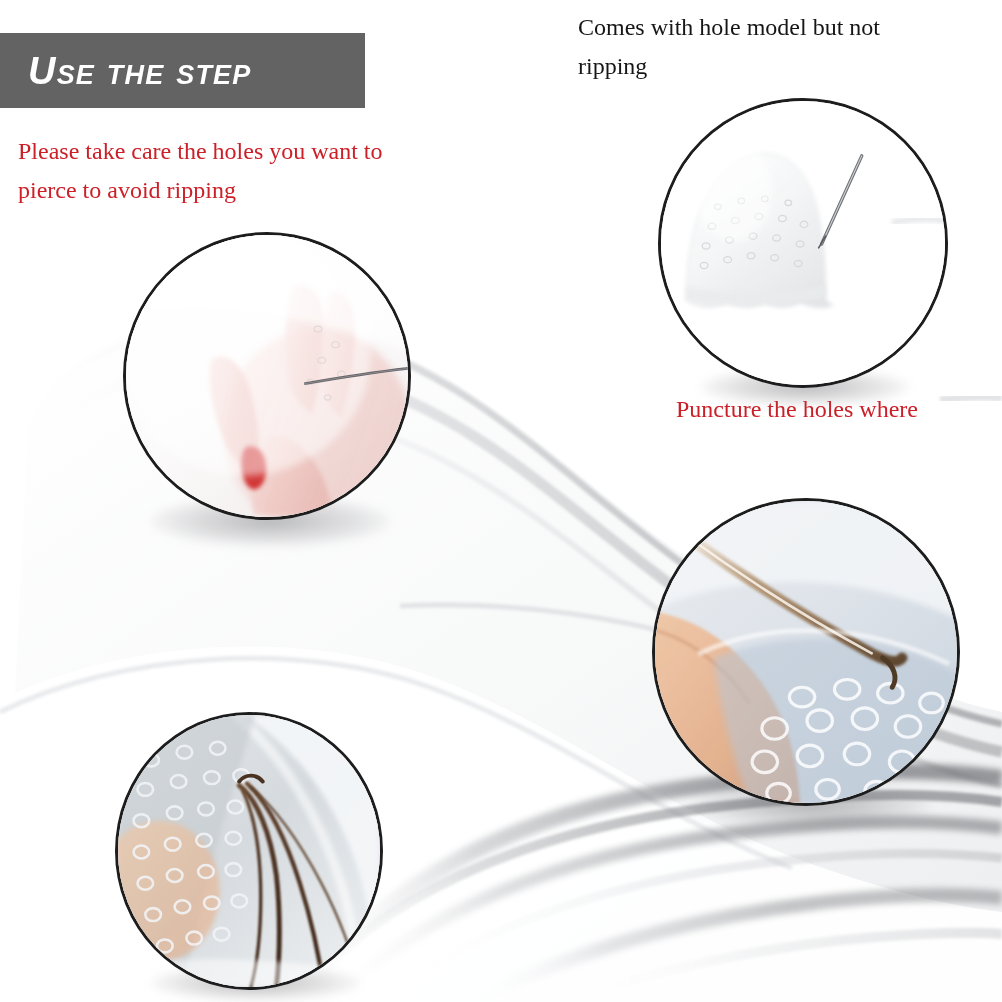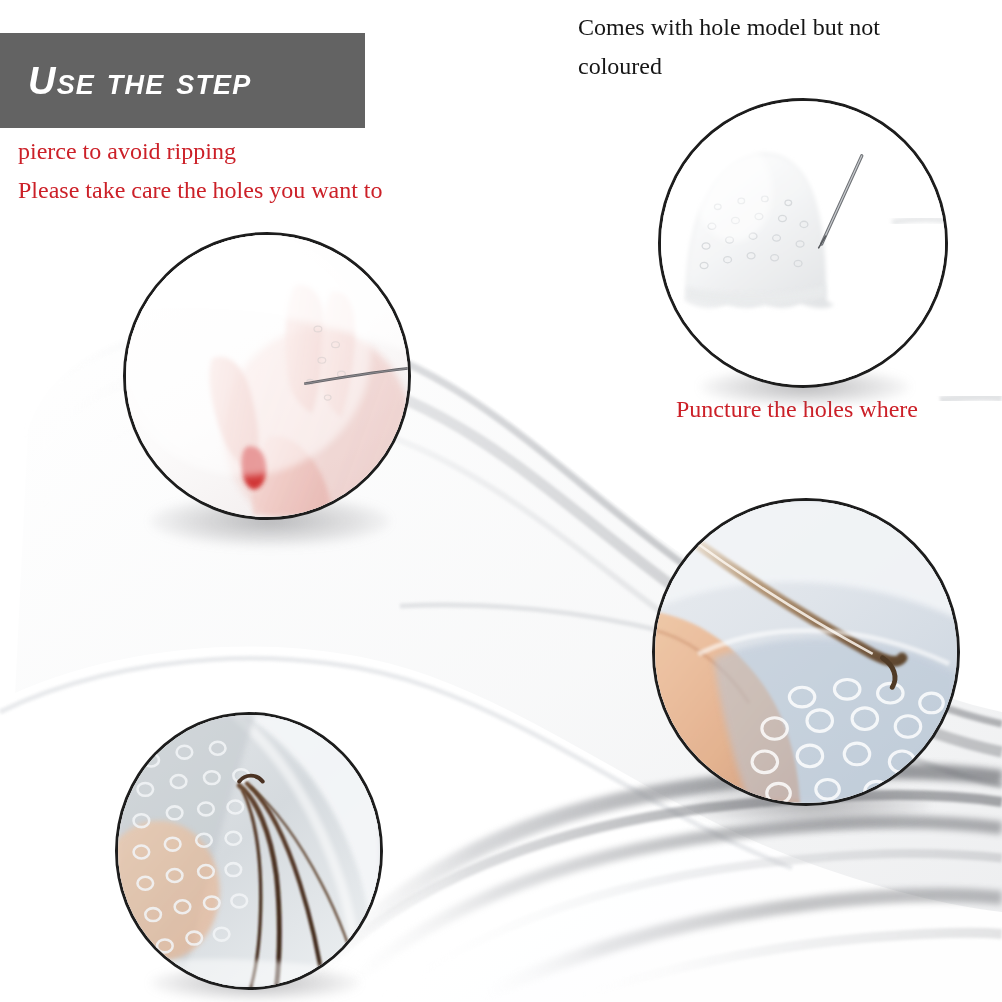--- a/index.html
+++ b/index.html
@@ -23,21 +23,21 @@
     width: 1002px; height: 1002px;
     pointer-events: none;
   }
 
   
   .title-banner {
     position: absolute;
     left: 0px;
     top: 33px;
     width: 365px;
-    height: 95px;
+    height: 75px;
     background: #636363;
     display: flex;
     align-items: center;
   }
   .title-text {
     color: #ffffff;
     font-family: "Liberation Sans", sans-serif;
     font-style: italic;
     font-weight: bold;
     font-size: 38px;
@@ -152,27 +152,27 @@
 
     <path d="M 940,400 C 970,396 990,396 1002,398" fill="none" stroke="#d7d9dc" stroke-width="8" opacity="0.7" filter="url(#fBlurSm)"></path>
     <path d="M 400,606 C 520,600 640,618 760,660" fill="none" stroke="#cfd1d5" stroke-width="5" opacity="0.55" filter="url(#fBlurSm)"></path>
   </svg>
 
   <div class="title-banner">
     <span class="title-text">Use the step</span>
   </div>
 
   <div class="caption red cap-topleft">
+    <span class="line">Please take care the holes you want to</span>
     <span class="line">pierce to avoid ripping</span>
-    <span class="line">Please take care the holes you want to</span>
   </div>
 
   <div class="caption black cap-topright">
     <span class="line">Comes with hole model but not</span>
-    <span class="line">coloured</span>
+    <span class="line">ripping</span>
   </div>
 
   <div class="caption red cap-midright">
     <span class="line">Puncture the holes where</span>
   </div>
 
 
   <div class="drop-shadow-el" style="left:150px; top:495px; width:240px; height:52px;"></div>
   <div class="photo-circle circle-hand">
     <svg class="inner" viewBox="0 0 288 288" preserveAspectRatio="xMidYMid slice" aria-hidden="true">

